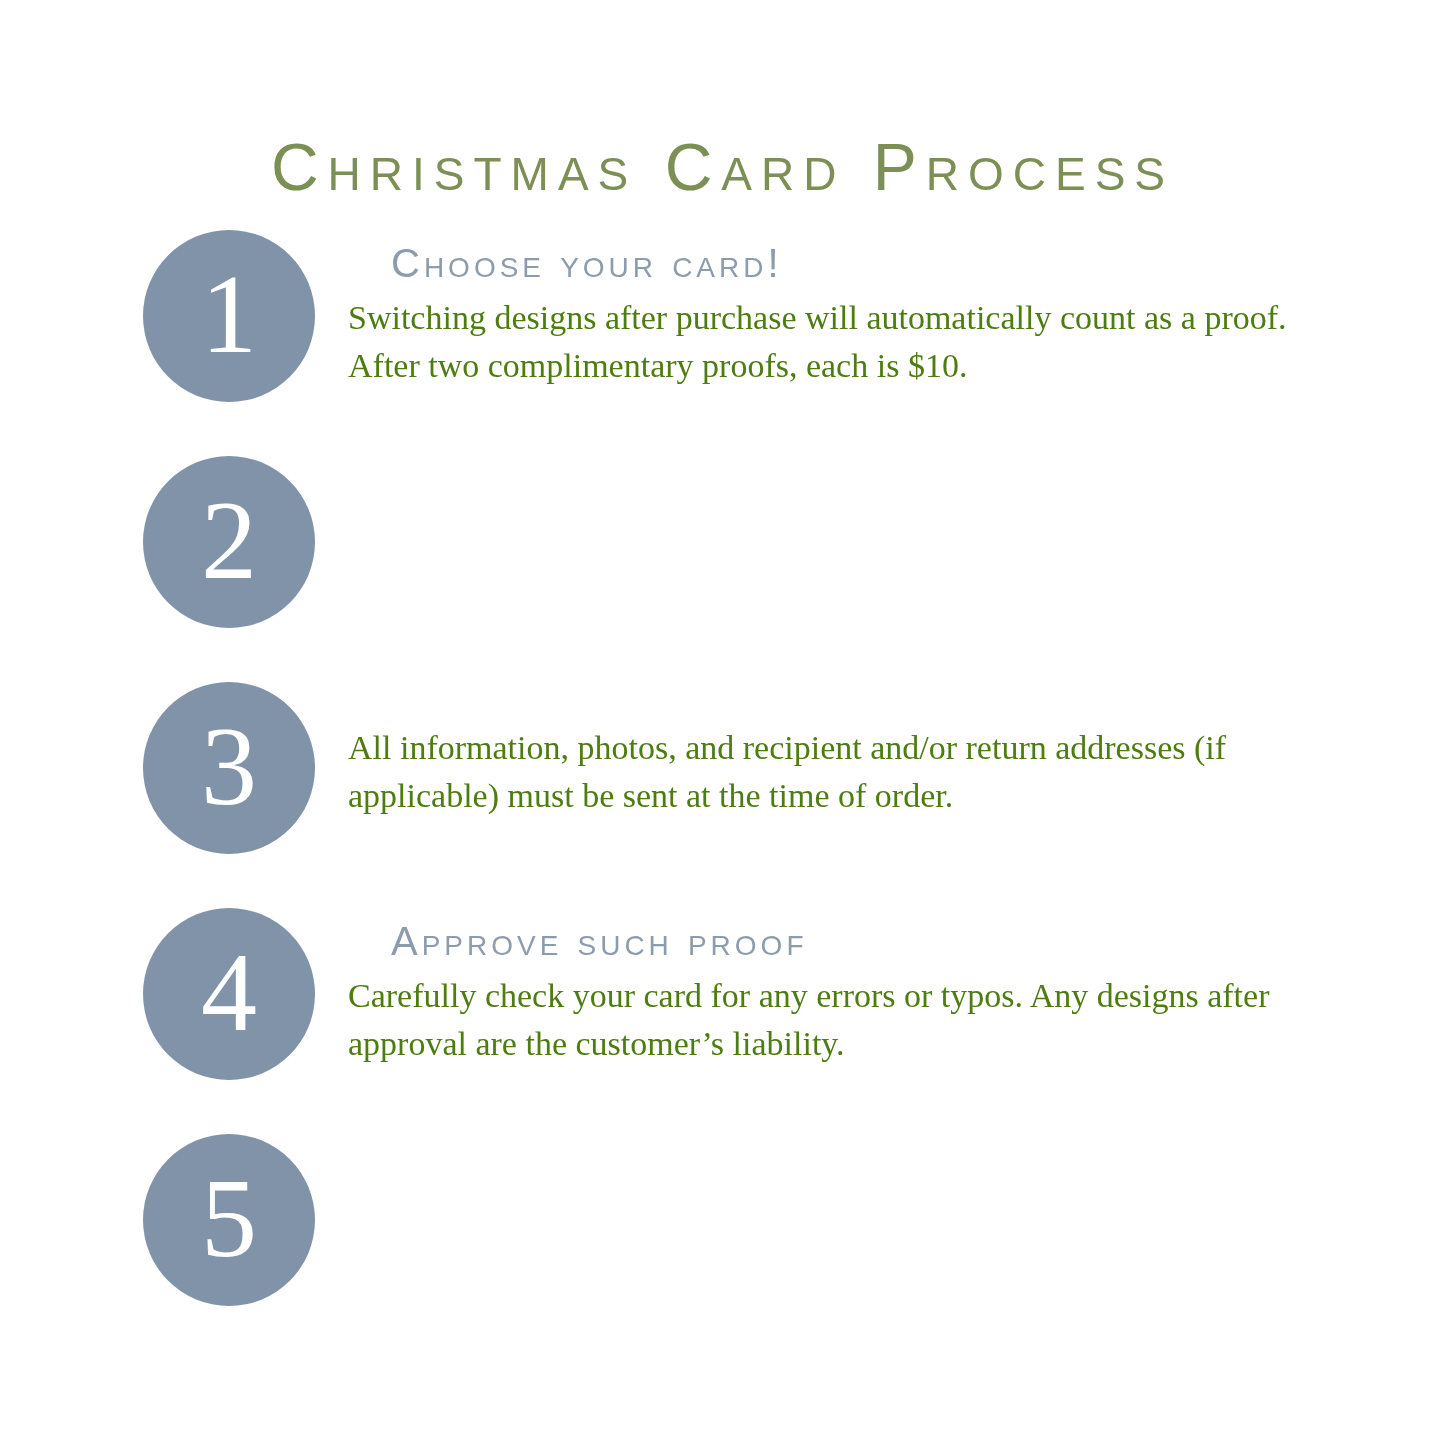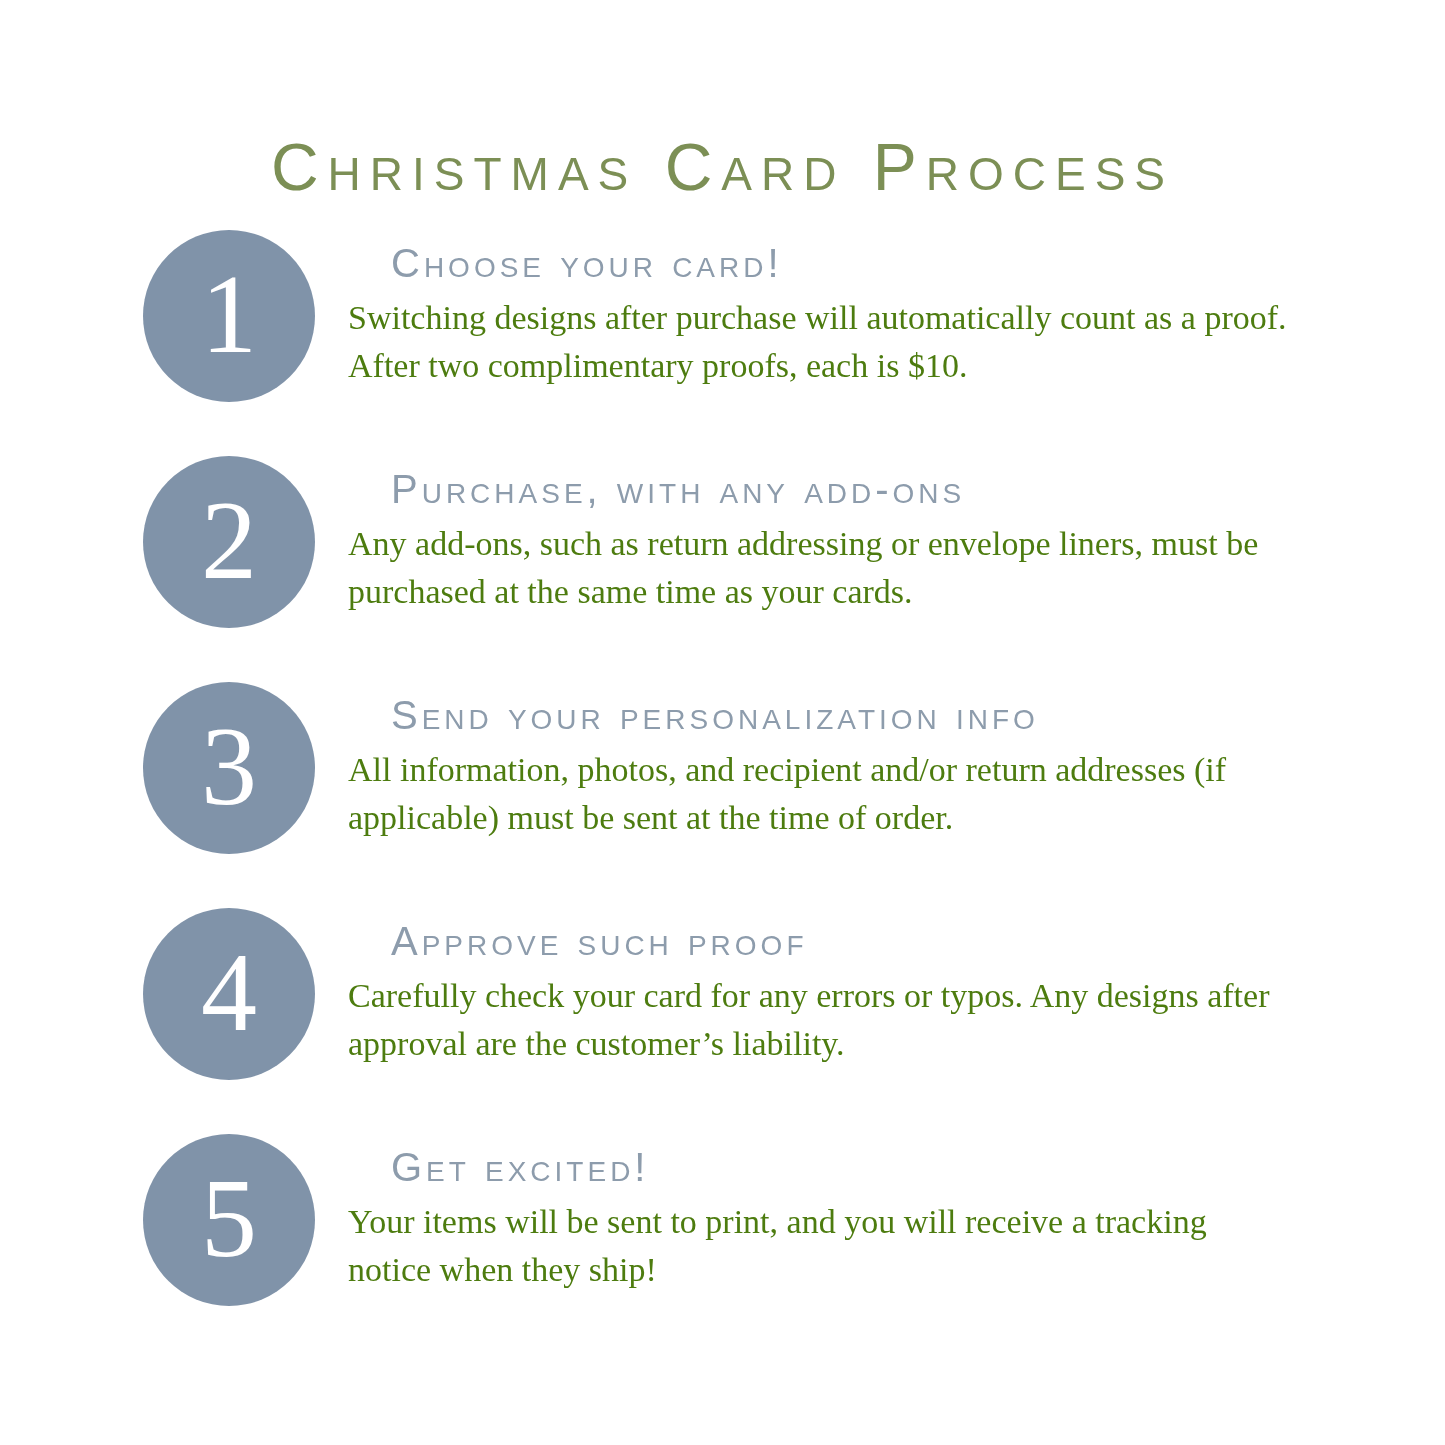--- a/index.html
+++ b/index.html
@@ -100,50 +100,41 @@
       <div class="text">
         <div class="heading">Choose your card!</div>
         <div class="body">Switching designs after purchase will automatically count as a proof. After two complimentary proofs, each is $10.</div>
       </div>
     </div>
 
     <div class="step">
       <div class="circle">
         <span class="num">2</span>
       </div>
-      <div class="text">
-        <div class="heading">Purchase, with any add-ons</div>
-        <div class="body">Any add-ons, such as return addressing or envelope liners, must be purchased at the same time as your cards.</div>
-      </div>
     </div>
 
     <div class="step">
       <div class="circle">
         <span class="num">3</span>
       </div>
       <div class="text">
-        <div class="heading">Send your personalization info</div>
         <div class="body">All information, photos, and recipient and/or return addresses (if applicable) must be sent at the time of order.</div>
       </div>
     </div>
 
     <div class="step">
       <div class="circle">
         <span class="num">4</span>
       </div>
       <div class="text">
         <div class="heading">Approve such proof</div>
         <div class="body">Carefully check your card for any errors or typos. Any designs after approval are the customer’s liability.</div>
       </div>
     </div>
 
     <div class="step">
       <div class="circle">
         <span class="num">5</span>
       </div>
-      <div class="text">
-        <div class="heading">Get excited!</div>
-        <div class="body">Your items will be sent to print, and you will receive a tracking notice when they ship!</div>
-      </div>
     </div>
 
   </div>
 </div>
 
 </body></html>

